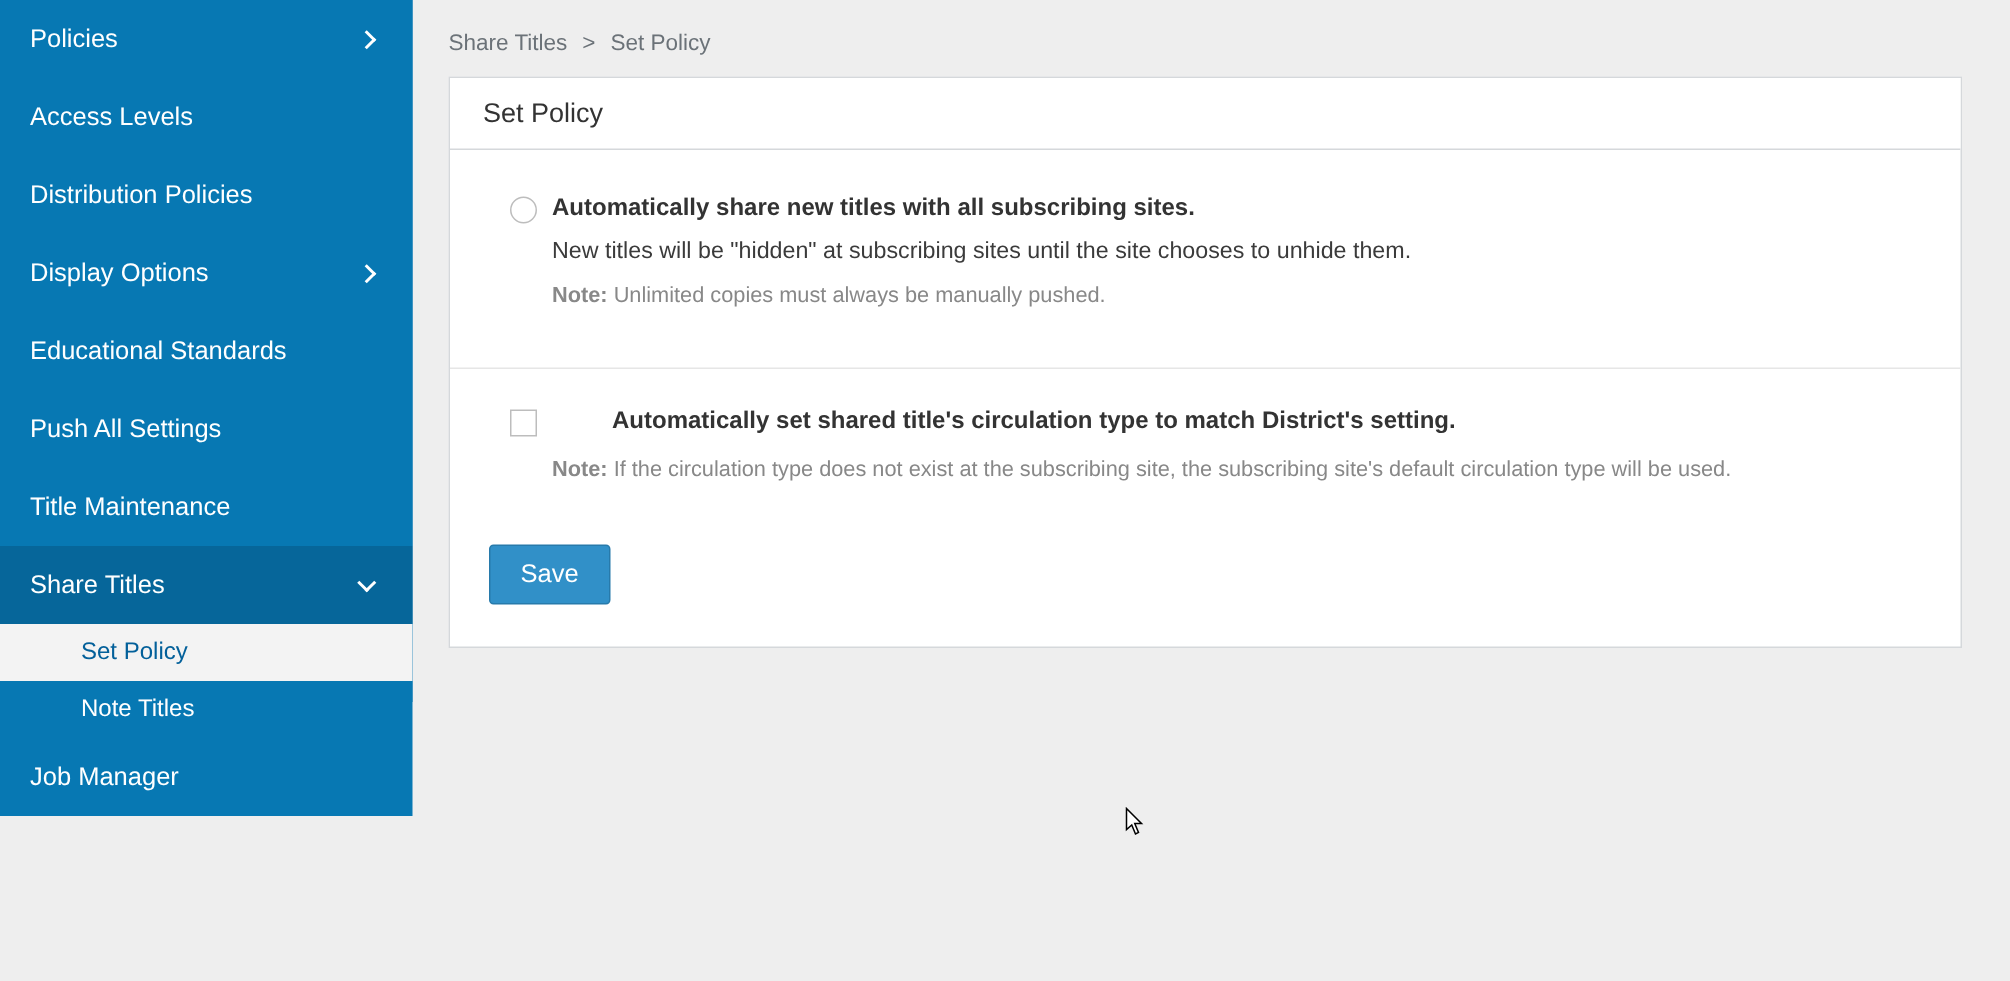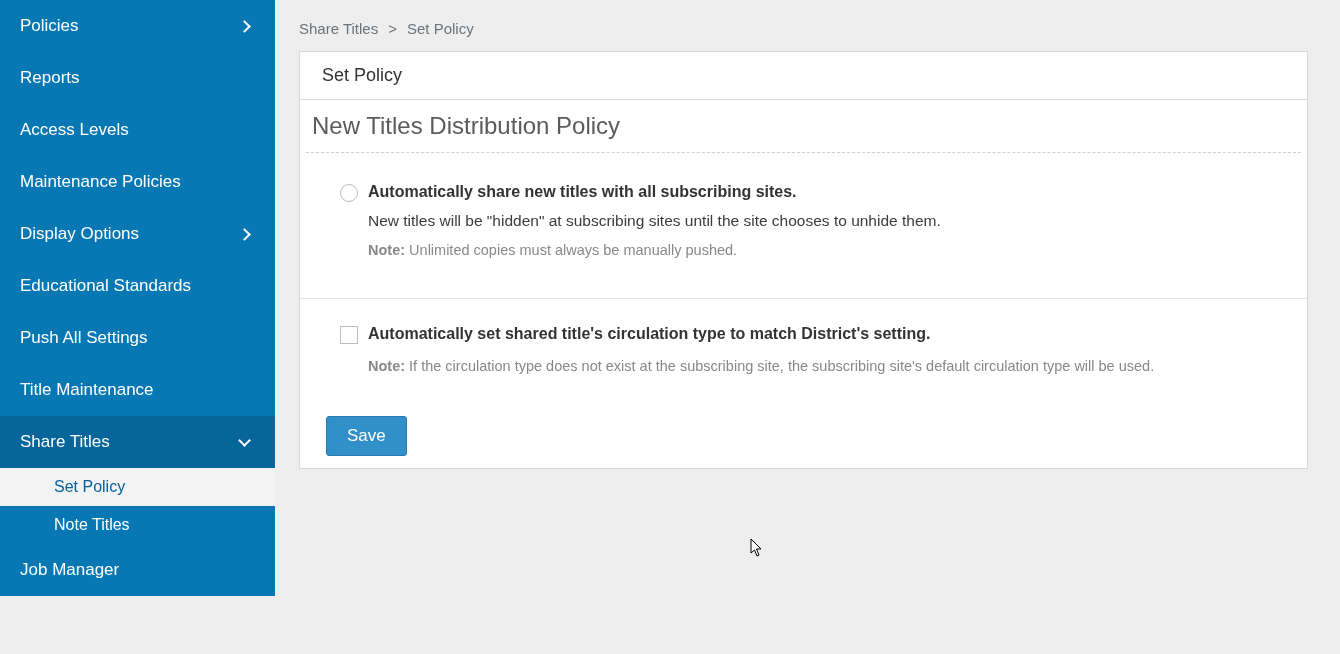--- a/index.html
+++ b/index.html
@@ -154,23 +154,24 @@
     width: 18px; height: 18px;
     border: 1.5px solid #bdbdbd;
     margin-right: 10px;
     margin-top: 1px;
     flex-shrink: 0;
     cursor: pointer;
   }
   .checkbox-row {
     display: flex;
     align-items: flex-start;
+    gap: 40px;
   }
   .panel-footer {
-    padding: 18px 26px 12px 26px;
+    padding: 18px 26px 28px 26px;
   }
   .save-btn {
     background: #3190c8;
     border: 1px solid #277aab;
     color: #fff;
     font-size: 17px;
     padding: 9px 20px;
     border-radius: 3px;
     cursor: pointer;
   }
@@ -183,27 +184,24 @@
 </style>
 </head>
 <body>
 
 <div class="sidebar">
   <div class="sidebar-item">
     <span>Policies</span>
     <span class="chevron"></span>
   </div>
   <div class="sidebar-item">
-    <span>Reports</span>
-  </div>
-  <div class="sidebar-item">
     <span>Access Levels</span>
   </div>
   <div class="sidebar-item">
-    <span>Maintenance Policies</span>
+    <span>Distribution Policies</span>
   </div>
   <div class="sidebar-item">
     <span>Display Options</span>
     <span class="chevron"></span>
   </div>
   <div class="sidebar-item">
     <span>Educational Standards</span>
   </div>
   <div class="sidebar-item">
     <span>Push All Settings</span>
@@ -230,23 +228,20 @@
 
 <div class="main">
   <div class="breadcrumb">
     <a href="#">Share Titles</a>
     <span class="sep">&gt;</span>
     <span>Set Policy</span>
   </div>
 
   <div class="panel">
     <div class="panel-header">Set Policy</div>
-    <div style="padding: 0 6px;">
-      <div class="section-title">New Titles Distribution Policy</div>
-    </div>
     <div class="panel-body">
 
       <div class="inner-section">
         <div class="radio-row">
           <div class="radio"></div>
           <span class="opt-label">Automatically share new titles with all subscribing sites.</span>
         </div>
         <div class="opt-sub">New titles will be "hidden" at subscribing sites until the site chooses to unhide them.</div>
         <div class="opt-note">
           <span class="nb">Note:</span><span> Unlimited copies must always be manually pushed.</span>

